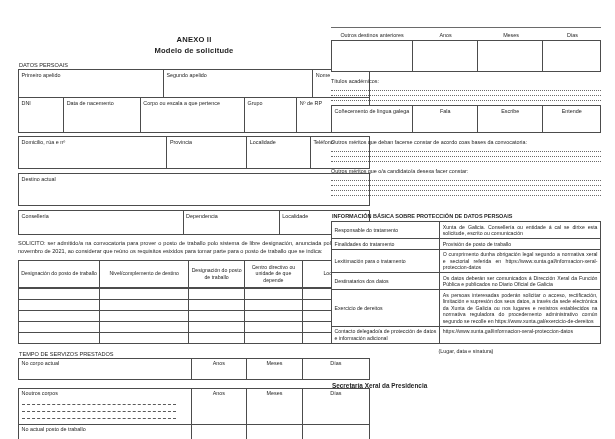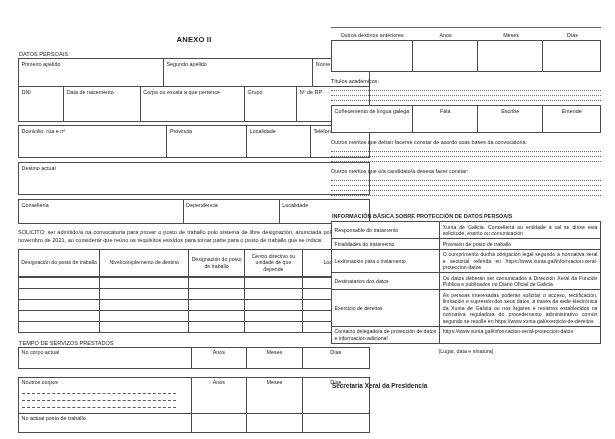--- a/index.html
+++ b/index.html
@@ -61,20 +61,21 @@
 </style>
 </head>
 <body>
 
 <div class="page">
 
   <div class="col-left">
 
     <div class="title">
       <div>ANEXO II</div>
+      <div>Modelo de solicitude</div>
     </div>
 
     <div class="seclabel">DATOS PERSOAIS</div>
 
     <div class="trow rowA">
       <div class="cell a1">Primeiro apelido</div>
       <div class="cell a2">Segundo apelido</div>
       <div class="cell a3">Nome</div>
     </div>
     <div class="trow rowB">

